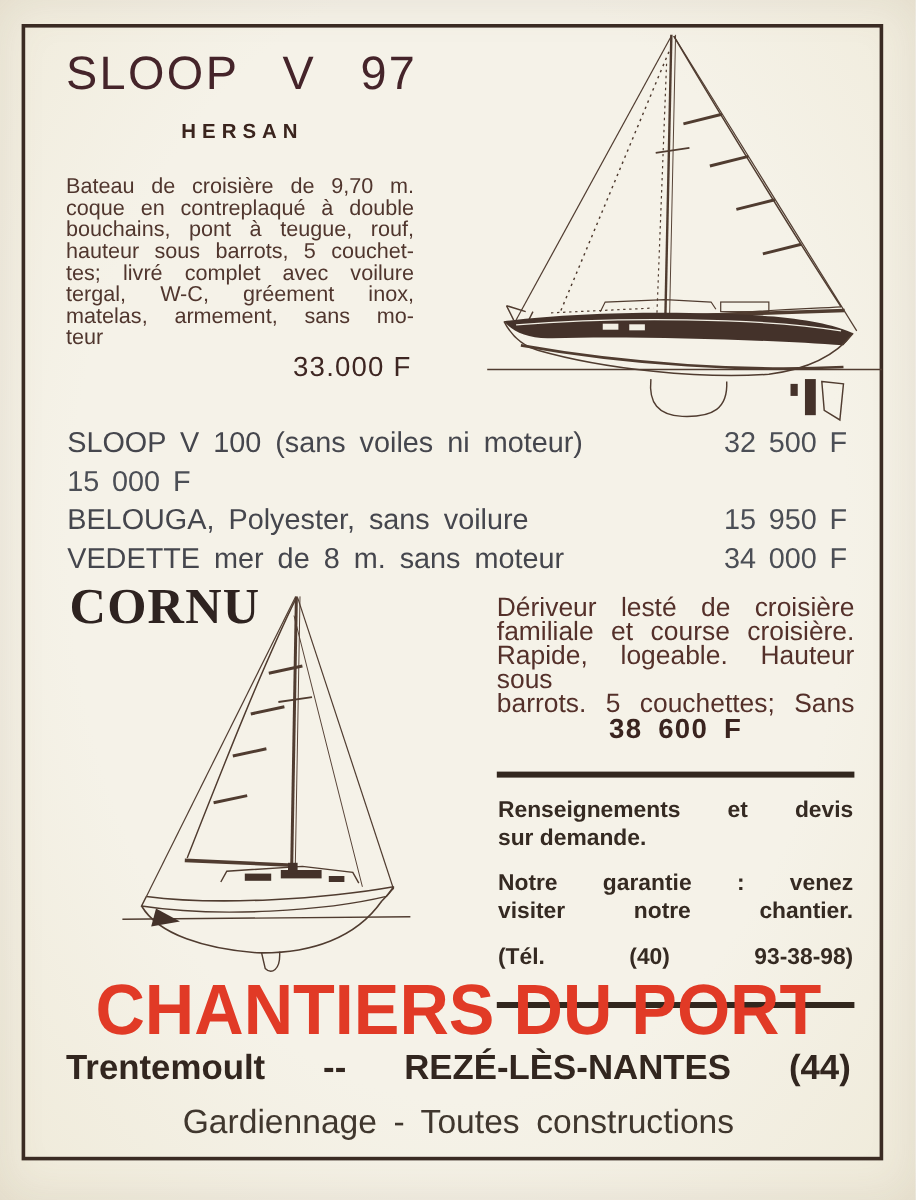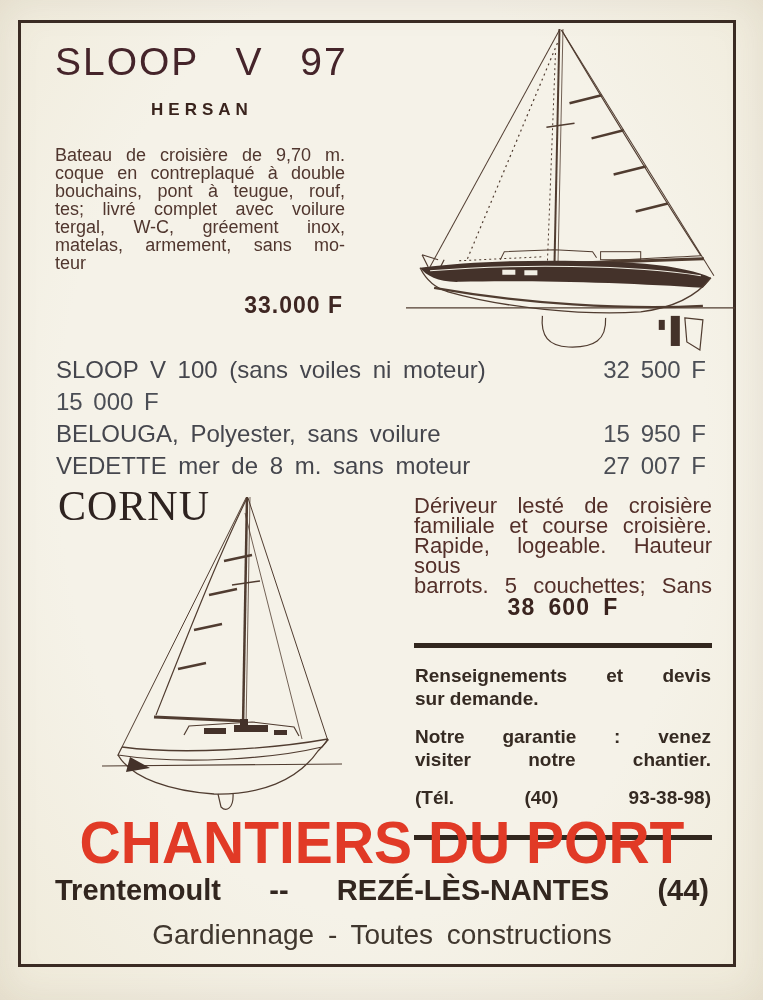--- a/index.html
+++ b/index.html
@@ -29,32 +29,32 @@
     letter-spacing:5px;
   }
   .para{
     position:absolute;left:55px;top:146px;width:290px;
     font-size:18px;line-height:18px;color:#50362e;
   }
   .jline{text-align:justify;text-align-last:justify;}
   .jlast{text-align:left;}
   .price-main{
     position:absolute;left:55px;top:292px;width:288px;
-    text-align:right;font-size:23px;font-weight:700;color:#3e2622;
+    text-align:right;font-size:23px;font-weight:400;color:#3e2622;
     letter-spacing:1px;
   }
   
   .pricelist{position:absolute;left:56px;top:356px;width:650px;}
   .prow{display:flex;justify-content:space-between;align-items:baseline;height:32px;}
   .plabel{font-size:24px;color:#45464d;word-spacing:5px;white-space:nowrap;}
   .pval{font-size:24px;color:#4b4e55;word-spacing:4px;white-space:nowrap;}
   
   .cornu-title{
     position:absolute;left:58px;top:482px;
-    font-family:"Liberation Serif", serif;font-weight:400;
+    font-family:"Liberation Serif", serif;font-weight:700;
     font-size:42px;color:#2e2320;letter-spacing:1px;
   }
   .col2{position:absolute;left:414px;top:496px;width:298px;}
   .para2{font-size:22px;line-height:19.9px;color:#54302a;}
   .price2{
     position:absolute;left:414px;top:594px;width:298px;
     text-align:center;font-size:23px;font-weight:700;color:#3a241f;
     letter-spacing:1px;word-spacing:6px;
   }
   
@@ -95,20 +95,21 @@
 <div class="page">
   <div class="frame"></div>
 
   <div class="sloop-title">SLOOP V 97</div>
   <div class="brand">HERSAN</div>
 
   <div class="para">
     <div class="jline">Bateau de croisière de 9,70 m.</div>
     <div class="jline">coque en contreplaqué à double</div>
     <div class="jline">bouchains, pont à teugue, rouf,</div>
+    <div class="jline">hauteur sous barrots, 5 couchet-</div>
     <div class="jline">tes; livré complet avec voilure</div>
     <div class="jline">tergal, W-C, gréement inox,</div>
     <div class="jline">matelas, armement, sans mo-</div>
     <div class="jlast">teur</div>
   </div>
   <div class="price-main">33.000 F</div>
 
   <svg class="boat1" width="333" height="329" viewBox="0 0 332 328">
     <line class="ln" x1="2" y1="284" x2="330" y2="284" stroke-width="1.2"></line>
     <line class="ln" x1="155" y1="6" x2="150" y2="242" stroke-width="2"></line>
@@ -148,21 +149,21 @@
     </div>
     <div class="prow">
       <span class="pval">15 000 F</span>
     </div>
     <div class="prow">
       <span class="plabel">BELOUGA, Polyester, sans voilure</span>
       <span class="pval">15 950 F</span>
     </div>
     <div class="prow">
       <span class="plabel">VEDETTE mer de 8 m. sans moteur</span>
-      <span class="pval">27 007 F</span>
+      <span class="pval">34 000 F</span>
     </div>
   </div>
 
   <div class="cornu-title">CORNU</div>
 
   <svg class="boat2" width="292" height="322" viewBox="0 0 292 322">
     <line class="ln" x1="10" y1="277" x2="250" y2="275" stroke-width="1.2"></line>
     <line class="ln" x1="155" y1="8" x2="151" y2="238" stroke-width="2.5"></line>
     <line class="ln" x1="158" y1="8" x2="154" y2="238" stroke-width="0.8"></line>
     <path class="ln" d="M155,9 C125,70 90,160 64,226" stroke-width="1.2"></path>

